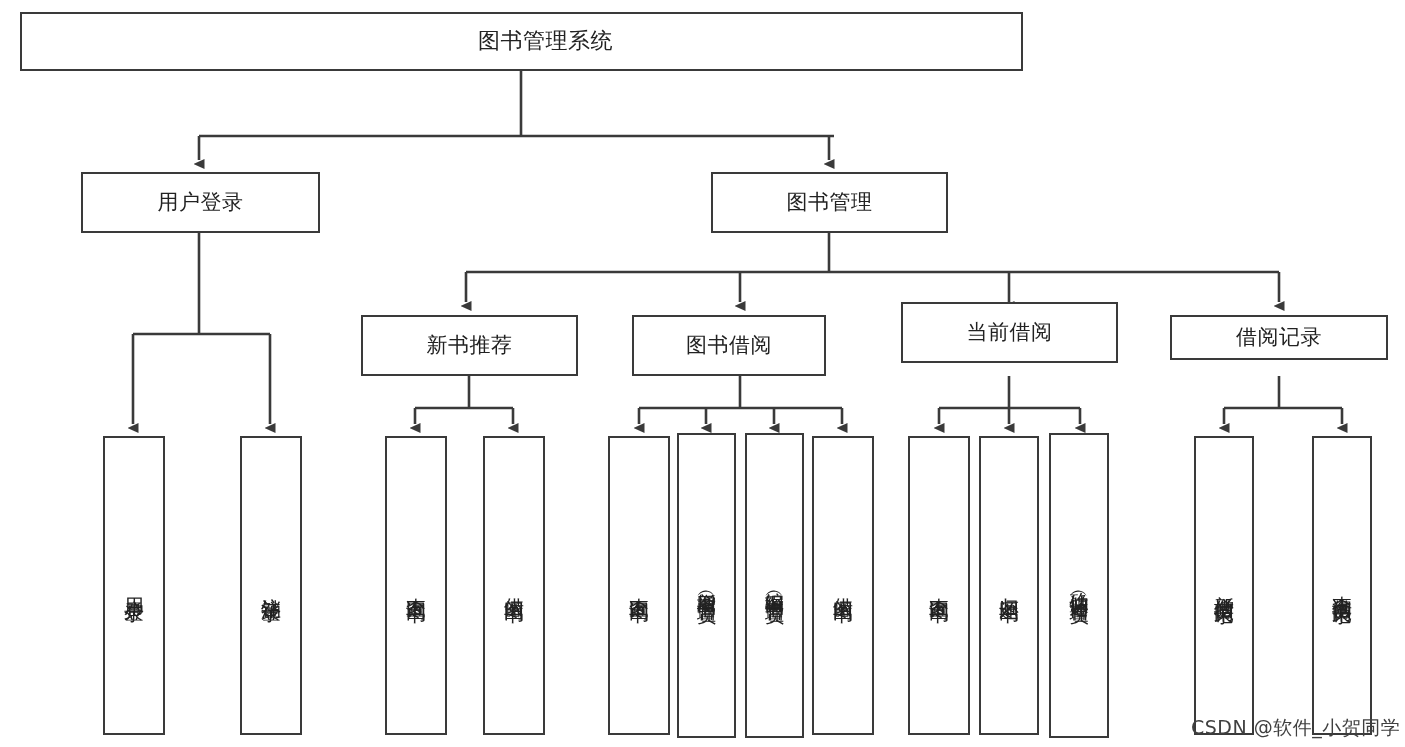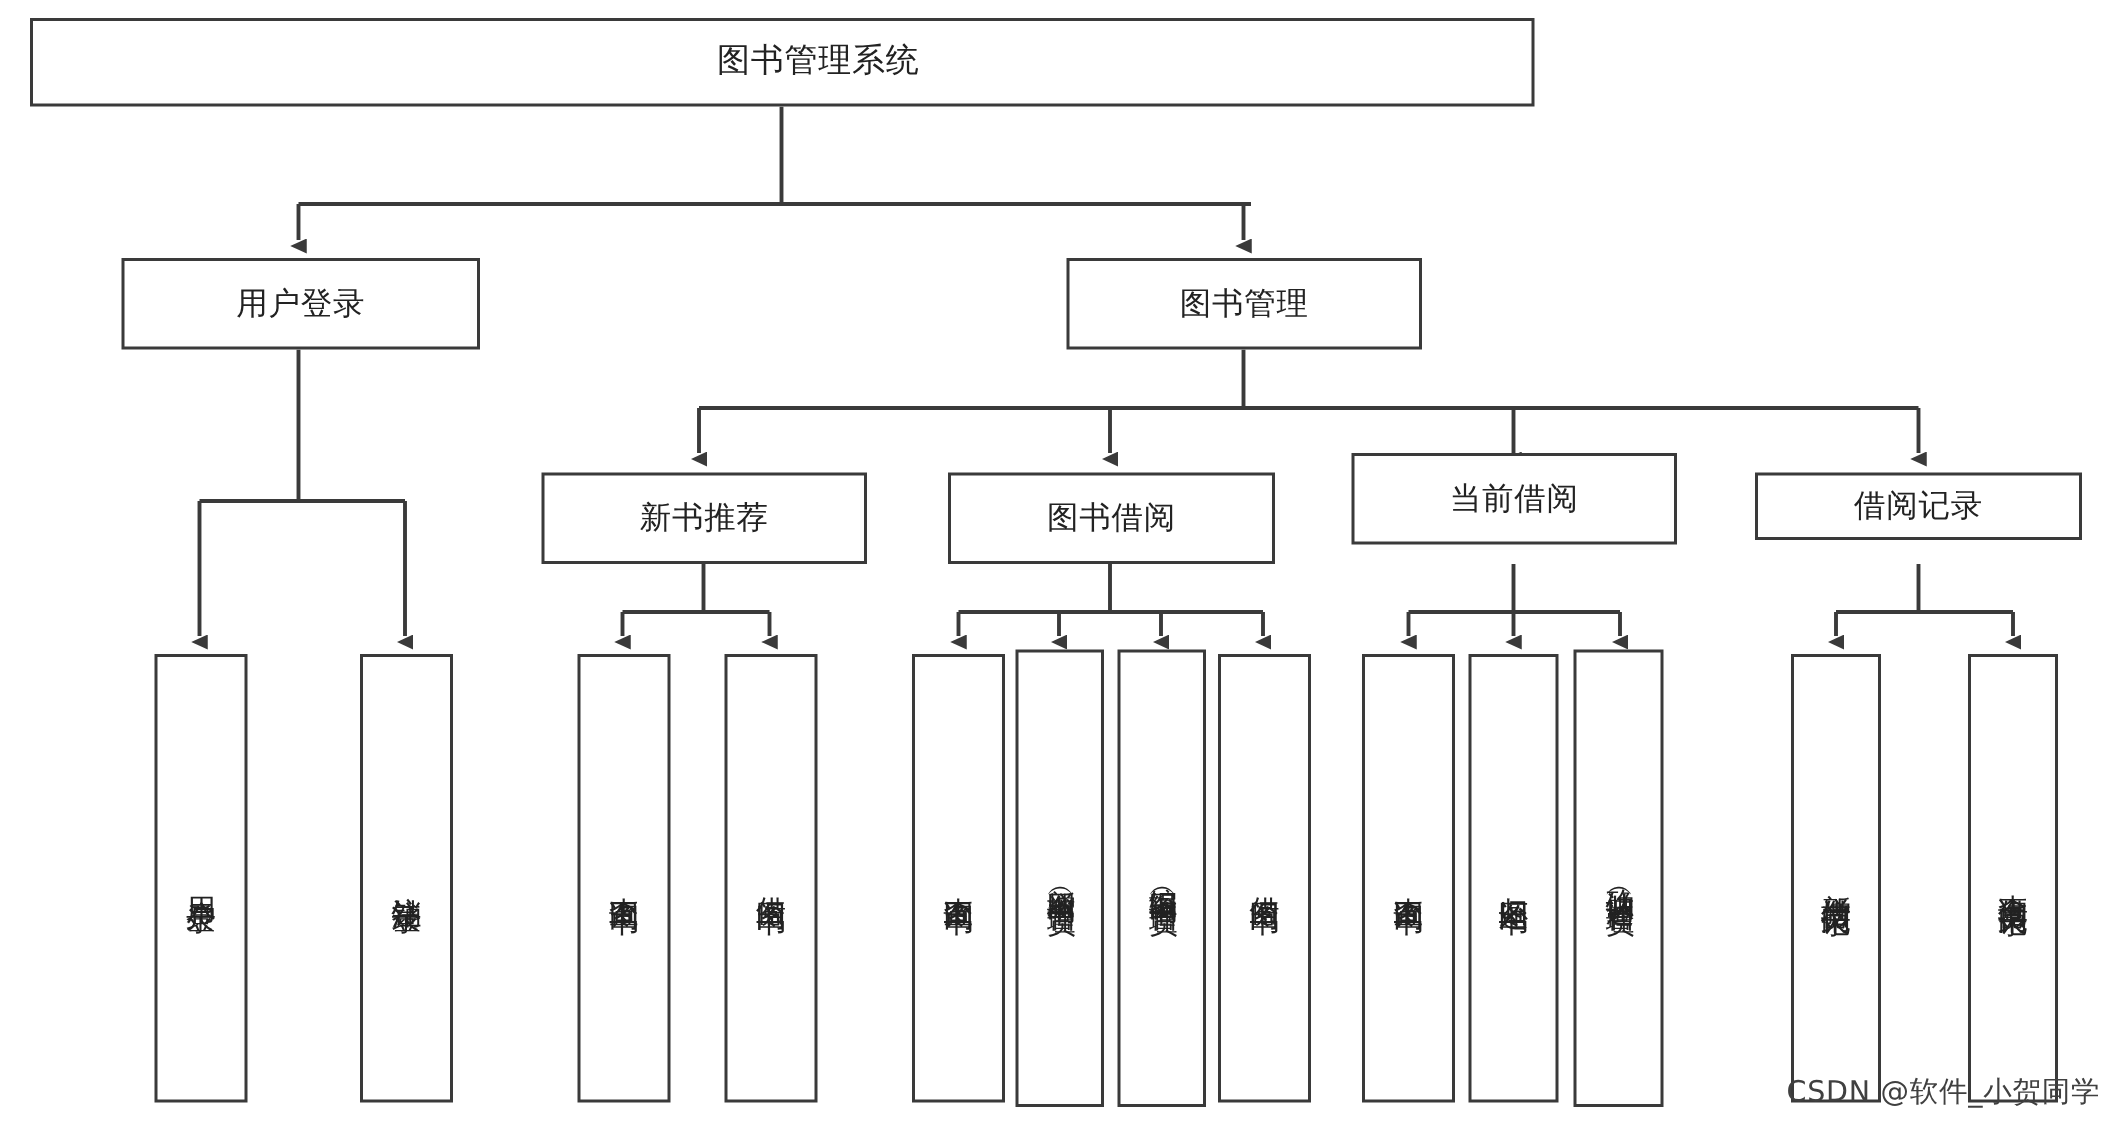--- a/index.html
+++ b/index.html
@@ -126,21 +126,21 @@
   <div class="node h" style="left:81px; top:172px; width:239px; height:61px;">
     <span>用户登录</span>
   </div>
   <div class="node h" style="left:361px; top:315px; width:217px; height:61px;">
     <span>新书推荐</span>
   </div>
 
   <div class="node h" style="left:711px; top:172px; width:237px; height:61px;">
     <span>图书管理</span>
   </div>
-  <div class="node h" style="left:632px; top:315px; width:218px; height:61px;">
+  <div class="node h" style="left:632px; top:315px; width:194px; height:61px;">
     <span>图书借阅</span>
   </div>
   <div class="node h" style="left:901px; top:302px; width:217px; height:61px;">
     <span>当前借阅</span>
   </div>
   <div class="node h" style="left:1170px; top:315px; width:218px; height:45px;">
     <span>借阅记录</span>
   </div>
 
   <div class="node v" style="left:103px; top:436px; width:62px; height:299px;">

